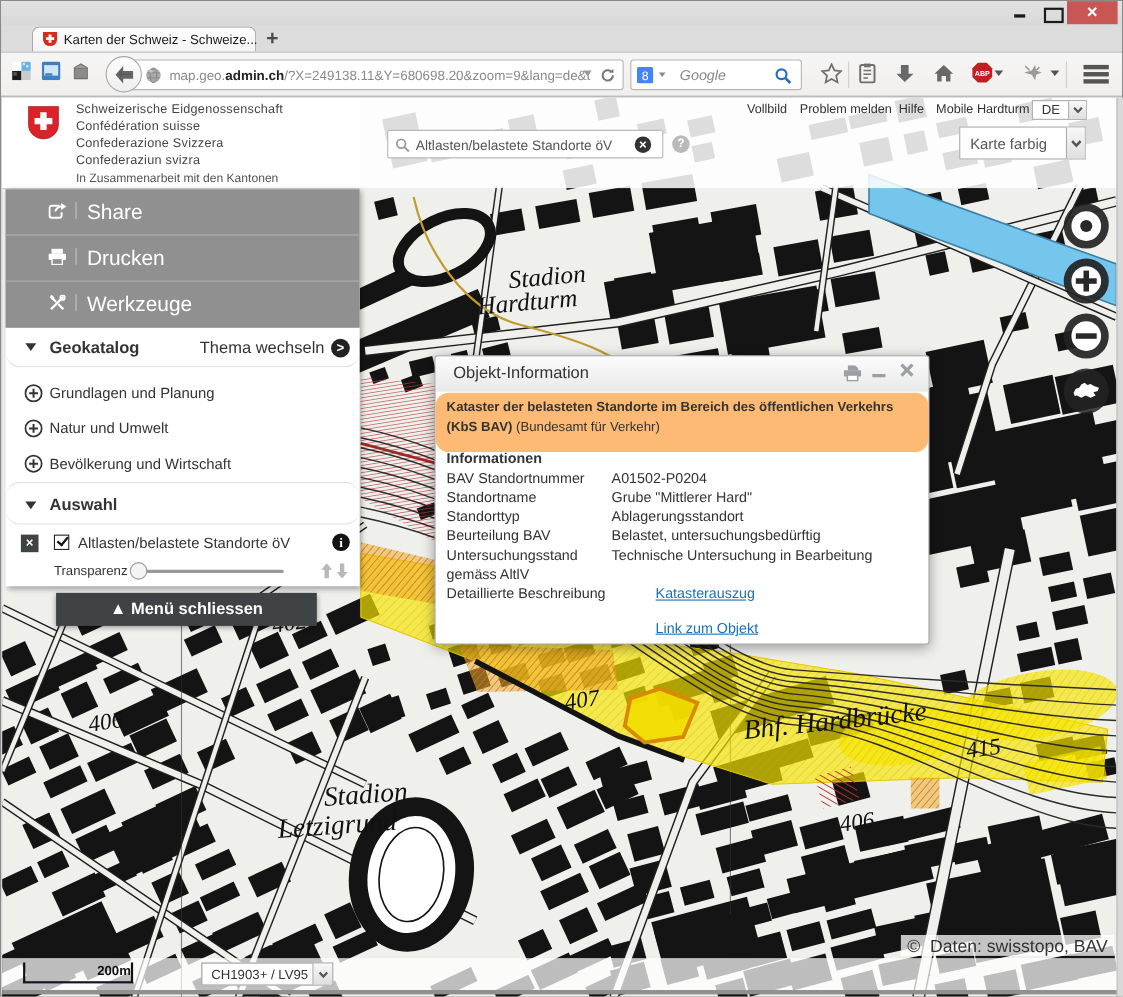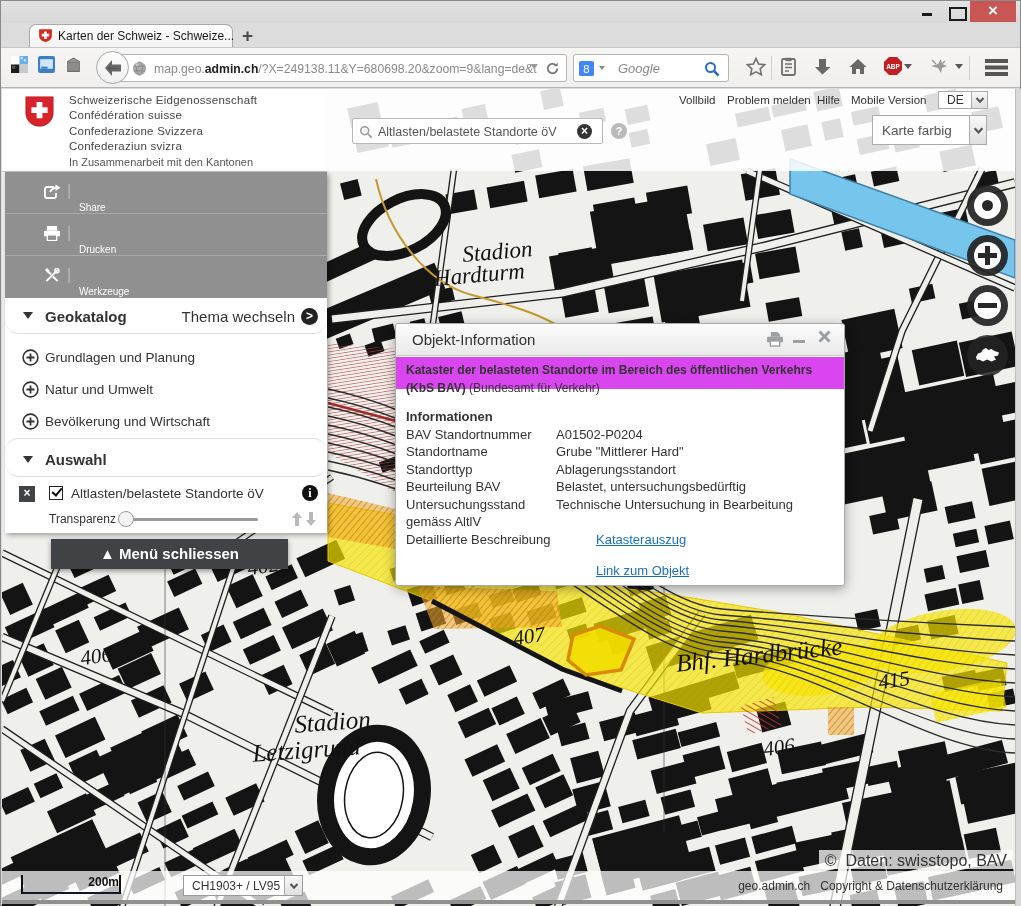--- a/index.html
+++ b/index.html
@@ -35,34 +35,34 @@
 #searchfield{left:351px;top:117px;width:251px;height:26px;background:#fff;border:1px solid #b9b9b9;border-radius:2px;}
 #searchfield .stxt{position:absolute;left:25px;top:6px;font-size:12.5px;color:#555;}
 #helpq{left:610px;top:122px;width:16px;height:16px;border-radius:50%;background:#b9b9b9;color:#fff;text-align:center;font-size:11px;line-height:16px;font-weight:bold;}
 #ktfarbig{left:871px;top:114px;width:115px;height:30px;background:#fff;border:1px solid #ababab;}
 #ktfarbig .t{position:absolute;left:9px;top:7px;font-size:13.5px;color:#555;}
 .selbtn{position:absolute;right:0;top:0;bottom:0;width:20px;background:linear-gradient(#f8f8f8,#dfdfdf);border-left:1px solid #ababab;text-align:center;color:#333;}
 #sidebar{left:4px;top:171px;width:322px;background:#fff;box-shadow:2px 2px 5px rgba(0,0,0,0.35);}
 .graybtn{position:relative;height:42px;background:#909090;color:#fff;border-bottom:1px solid #a8a8a8;}
 .graybtn .ic{position:absolute;left:39px;top:12px;}
 .graybtn .sep{position:absolute;left:62px;top:10px;color:#b8b8b8;font-size:16px;}
-.graybtn .lb{position:absolute;left:74px;top:11px;font-size:10px;margin-top:19px;}
+.graybtn .lb{position:absolute;left:74px;top:11px;font-size:19px;}
 .cathead{position:relative;border-radius:14px;}
 .tri{position:absolute;left:18px;width:0;height:0;border:5px solid transparent;border-top:7px solid #333;}
 .hname{position:absolute;left:40px;font-size:15px;font-weight:bold;color:#333;}
 .plusrow{position:relative;height:32px;text-align:right;}
 .plusrow .pc{position:absolute;left:17px;top:7px;}
 .plusrow .pl{position:absolute;left:40px;top:8px;font-size:13.5px;color:#333;}
 #layerrow{position:relative;height:33px;}
 #transrow{position:relative;height:23px;}
 #menuclose{left:50px;top:538px;width:237px;height:30px;background:#3f4345;color:#fff;text-align:center;font-size:15px;font-weight:bold;line-height:30px;box-shadow:0 2px 5px rgba(0,0,0,0.4);}
 #popup{left:394px;top:322px;width:450px;height:263px;background:#fff;border:1px solid #aaa;border-radius:3px;box-shadow:0 3px 12px rgba(0,0,0,0.35);}
 #popuphead{position:absolute;left:0;top:0;right:0;height:32px;background:linear-gradient(#fcfcfc,#e9e9e9);border-bottom:1px solid #ccc;border-radius:3px 3px 0 0;}
 #popuphead .pt{position:absolute;left:16px;top:7px;font-size:15px;color:#333;}
-#popupband{position:absolute;left:0;top:33px;right:0;height:32px;background:#d946ef;}
+#popupband{position:absolute;left:0;top:33px;right:0;height:54px;background:#fdba74;border-radius:12px;}
 #popupband .b1{position:absolute;left:10px;top:4px;right:4px;font-size:12px;color:#333;line-height:18px;}
 .inforow{font-size:13px;color:#333;line-height:17.6px;}
 .ilabel{position:absolute;left:10px;}
 .ivalue{position:absolute;left:160px;}
 a.plink{color:#1a70b8;text-decoration:underline;margin-left:40px;}
 #attrib{right:7px;bottom:36px;height:19px;background:rgba(255,255,255,0.75);font-size:16px;color:#333;padding:2px 6px;}
 #bottombar{left:1px;bottom:5px;width:1013px;height:29px;background:rgba(255,255,255,0.72);}#botedge{left:1px;bottom:1px;width:1013px;height:4px;background:#909090;}
 #scalebar{position:absolute;left:19px;top:4px;width:100px;height:19px;border-left:2px solid #111;border-right:2px solid #111;border-bottom:2px solid #0f172a;text-align:right;font-size:12px;font-weight:bold;color:#111;}
 #crsbox{position:absolute;left:181px;top:4px;width:120px;height:21px;background:#fff;border:1px solid #999;font-size:12px;color:#333;}
 #botright{position:absolute;right:12px;top:8px;font-size:12px;color:#333;}
@@ -540,21 +540,21 @@
 <div class="abs" id="appheadL"></div>
 <div class="abs" id="logo"><svg width="29" height="31" viewBox="0 0 29 31">
         <path d="M0.8 0.8 h27.4 v17 a13.7 13 0 0 1 -13.7 12.5 a13.7 13 0 0 1 -13.7 -12.5 Z" fill="#d8232a" stroke="#a81e23" stroke-width="0.6"></path>
         <path d="M11.6 6 h5.8 v5.2 h5.2 v5.8 h-5.2 v5.2 h-5.8 v-5.2 h-5.2 v-5.8 h5.2 Z" fill="#fff"></path>
       </svg></div>
 <div class="abs" id="fedtxt">Schweizerische Eidgenossenschaft<br>Confédération suisse<br>Confederazione Svizzera<br>Confederaziun svizra</div>
 <div class="abs" id="fedsub">In Zusammenarbeit mit den Kantonen</div>
 <span class="abs hnav" style="left:678px;top:93px">Vollbild</span>
 <span class="abs hnav" style="left:726px;top:93px">Problem melden</span>
 <span class="abs hnav" style="left:816px;top:93px">Hilfe</span>
-<span class="abs hnav" style="left:850px;top:93px">Mobile Version</span>
+<span class="abs hnav" style="left:850px;top:93px">Mobile Hardturm</span>
 <div class="abs" id="desel">
       <span style="position:absolute;left:8px;top:1px">DE</span>
       <span class="selbtn" style="width:16px">
         <svg style="position:absolute;left:3px;top:5px" width="10" height="7" viewBox="0 0 10 7">
           <path d="M1.5 1 L5 4.8 L8.5 1" fill="none" stroke="#555" stroke-width="2"></path>
         </svg>
       </span>
     </div>
 <div class="abs" id="searchfield">
   <svg style="position:absolute;left:6px;top:6px" width="14" height="14" viewBox="0 0 16 16">
@@ -732,14 +732,13 @@
 <div class="abs" id="bottombar">
  <div id="scalebar">200m</div>
  <div id="crsbox">
         <span style="position:absolute;left:8px;top:3px">CH1903+ / LV95</span>
         <span class="selbtn" style="width:18px">
           <svg style="position:absolute;left:4px;top:7px" width="10" height="7" viewBox="0 0 10 7">
             <path d="M1.5 1 L5 4.8 L8.5 1" fill="none" stroke="#555" stroke-width="2"></path>
           </svg>
         </span>
       </div>
- <div id="botright">geo.admin.ch&nbsp;&nbsp;&nbsp;Copyright &amp; Datenschutzerklärung</div>
 </div>
 </div>
 </body></html>

